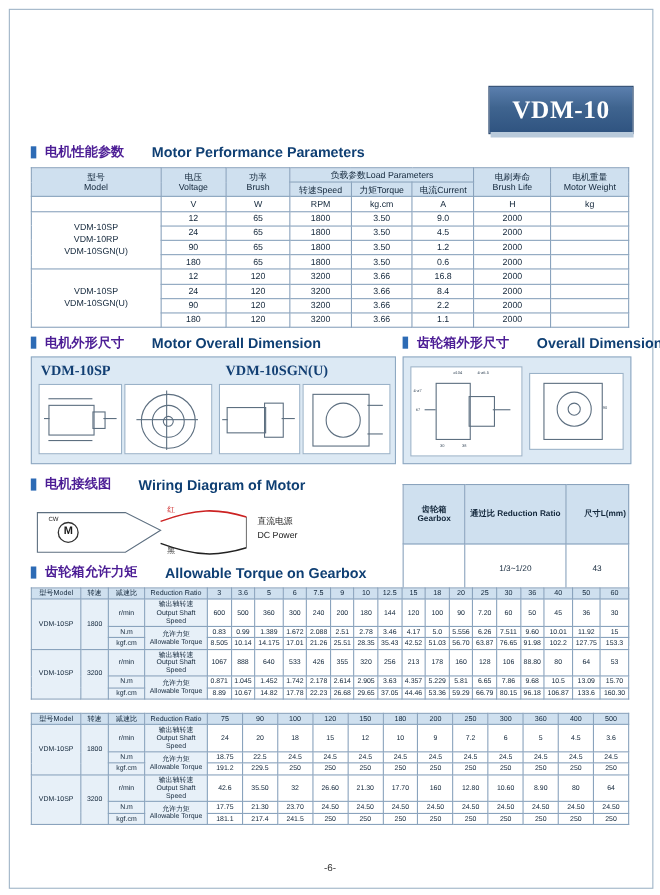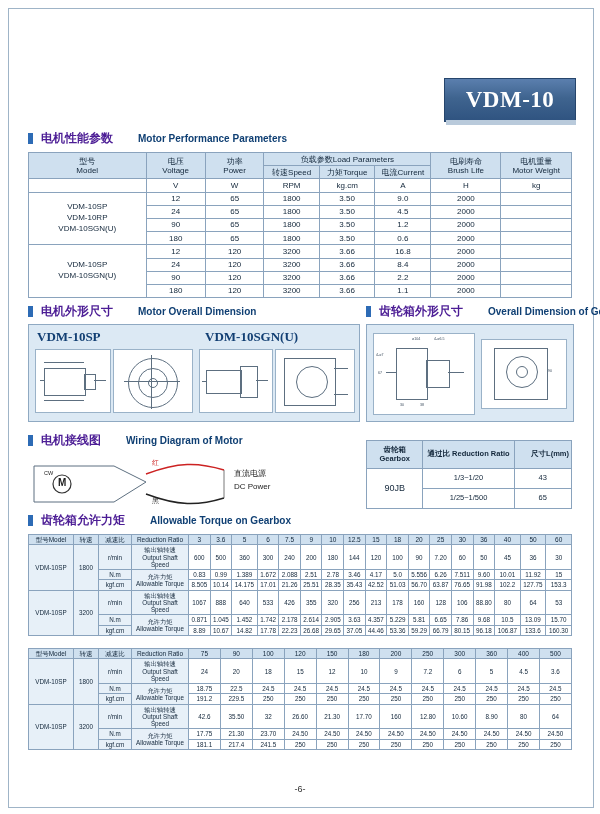--- a/index.html
+++ b/index.html
@@ -28,21 +28,21 @@
     position:absolute;right:24px;top:120px;width:130px;height:5px;
     background:#b9cadb;
   }
 
   
   .sec-head{
     position:absolute;display:flex;align-items:center;gap:5px;
     font-size:11px;font-weight:bold;color:#174a8b;white-space:nowrap;
   }
   .sec-head .cn{font-size:12px;color:#4c1d95;}
-  .sec-head .en{font-size:10px;color:#0f3f73;padding-left:20px;}
+  .sec-head .en{font-size:13px;color:#0f3f73;padding-left:20px;}
   .sec-head .bullet{
     width:5px;height:11px;background:#2d6bb5;display:inline-block;margin-right:3px;
   }
 
   
   table{border-collapse:collapse;}
   .tbl{position:absolute;border:1px solid #7f99b5;background:#ffffff;}
   .tbl td,.tbl th{
     border:1px solid #8aa3bd;
     font-size:7.5px;
@@ -70,21 +70,21 @@
   .panel-title{
     position:absolute;font-weight:bold;color:#123f73;font-size:13px;
     font-family:"Liberation Serif", serif;
   }
   .drawbox{
     position:absolute;background:#ffffff;border:1px solid #9ab2c8;
   }
 
   
   #gbx{left:366px;top:440px;width:206px;}
-  #gbx td,#gbx th{font-size:7.5px;padding:5px 2px;margin-top:48px;}
+  #gbx td,#gbx th{font-size:7.5px;padding:18px 2px;margin-top:48px;}
 
   
   #tq1{left:28px;top:534px;width:544px;}
   #tq2{left:28px;top:648px;width:544px;}
   #tq1 td,#tq2 td{font-size:6.3px;padding:1px 1px;}
   #tq1 .hdr,#tq2 .hdr{font-size:6.5px;}
   .rowlabel{font-size:6.5px;}
   .unitcell{font-size:6.2px;}
 
   .pagenum{
@@ -121,21 +121,21 @@
       <td class="hdr" rowspan="2" style="width:128px;">
         <div>型号</div>
         <div>Model</div>
       </td>
       <td class="hdr" rowspan="2" style="width:60px;">
         <div>电压</div>
         <div>Voltage</div>
       </td>
       <td class="hdr" rowspan="2" style="width:60px;">
         <div>功率</div>
-        <div>Power</div>
+        <div>Brush</div>
       </td>
       <td class="hdr" colspan="3">
         <span>负载参数</span><span>Load Parameters</span>
       </td>
       <td class="hdr" rowspan="2" style="width:74px;">
         <div>电刷寿命</div>
         <div>Brush Life</div>
       </td>
       <td class="hdr" rowspan="2" style="width:74px;">
         <div>电机重量</div>

